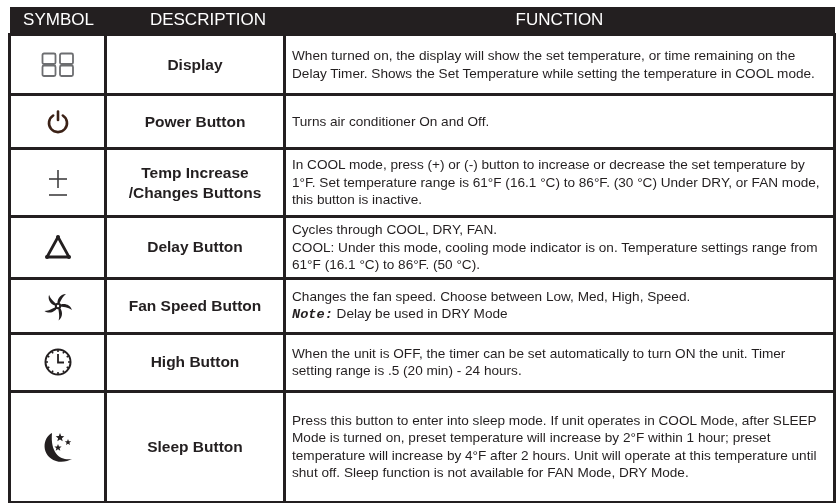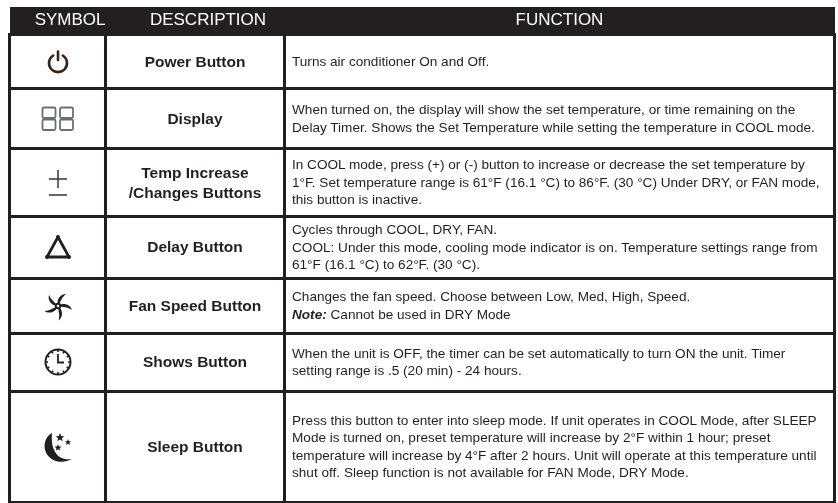--- a/index.html
+++ b/index.html
@@ -3,73 +3,73 @@
 <meta charset="utf-8">
 <style>
   html, body { margin: 0; padding: 0; background: #ffffff; }
   body { width: 838px; height: 503px; position: relative; overflow: hidden;
          font-family: "Liberation Sans", sans-serif; color: #231f20; }
   .tbl { position: absolute; left: 8px; top: 7px; width: 825px; height: 491px;
          border-collapse: collapse; table-layout: fixed; }
   .tbl th { background: #231f20; color: #ffffff; font-weight: normal;
             font-size: 17px; height: 26px; padding: 0; line-height: 26px;
             border: none; }
-  .tbl th.sym { text-align: right; padding-left: 2px; }
+  .tbl th.sym { text-align: center; padding-left: 2px; }
   .tbl th.desc { text-align: center; padding-left: 26px; }
   .tbl td { border: 3px solid #231f20; padding: 0; vertical-align: middle; }
   .tbl td.icon { text-align: center; }
   .tbl td.name { text-align: center; font-weight: bold; font-size: 15.5px; line-height: 20px; }
   .tbl td.func { font-size: 13.6px; line-height: 17.5px; padding: 3px 4px 3px 6px; text-align: left; }
-  .note { font-weight: bold; font-style: italic; }
+  .note { font-weight: bold; font-style: italic; font-family: Liberation Mono, monospace; }
   svg { display: inline-block; vertical-align: middle; }
 </style>
 </head>
 <body>
 
 <table class="tbl">
   <colgroup>
     <col style="width:96px">
     <col style="width:179px">
     <col style="width:550px">
   </colgroup>
   <thead>
     <tr>
       <th class="sym">SYMBOL</th>
       <th class="desc">DESCRIPTION</th>
       <th>FUNCTION</th>
     </tr>
   </thead>
   <tbody>
 
-    <tr style="height:54px">
-      <td class="icon">
-        <span>
-          <svg width="26" height="26" viewBox="0 0 26 26">
-            <path d="M8.2 6.5 A9 9 0 1 0 17.8 6.5" fill="none" stroke="#3b2116" stroke-width="2.6" stroke-linecap="round"></path>
-            <line x1="13" y1="2.5" x2="13" y2="11" stroke="#3b2116" stroke-width="2.6" stroke-linecap="round"></line>
-          </svg>
-        </span>
-      </td>
-      <td class="name">Power Button</td>
-      <td class="func">Turns air conditioner On and Off.</td>
-    </tr>
-
     <tr style="height:60px">
       <td class="icon">
         <span>
           <svg width="34" height="26" viewBox="0 0 34 26">
             <rect x="1.5" y="1.5" width="13" height="10.5" rx="1.5" fill="none" stroke="#6d6e71" stroke-width="1.8"></rect>
             <rect x="1.5" y="13.5" width="13" height="10.5" rx="1.5" fill="none" stroke="#6d6e71" stroke-width="1.8"></rect>
             <rect x="19" y="1.5" width="13" height="10.5" rx="1.5" fill="none" stroke="#6d6e71" stroke-width="1.8"></rect>
             <rect x="19" y="13.5" width="13" height="10.5" rx="1.5" fill="none" stroke="#6d6e71" stroke-width="1.8"></rect>
           </svg>
         </span>
       </td>
       <td class="name">Display</td>
       <td class="func">When turned on, the display will show the set temperature, or time remaining on the Delay Timer. Shows the Set Temperature while setting the temperature in COOL mode.</td>
+    </tr>
+
+    <tr style="height:54px">
+      <td class="icon">
+        <span>
+          <svg width="26" height="26" viewBox="0 0 26 26">
+            <path d="M8.2 6.5 A9 9 0 1 0 17.8 6.5" fill="none" stroke="#3b2116" stroke-width="2.6" stroke-linecap="round"></path>
+            <line x1="13" y1="2.5" x2="13" y2="11" stroke="#3b2116" stroke-width="2.6" stroke-linecap="round"></line>
+          </svg>
+        </span>
+      </td>
+      <td class="name">Power Button</td>
+      <td class="func">Turns air conditioner On and Off.</td>
     </tr>
 
     <tr style="height:68px">
       <td class="icon">
         <span>
           <svg width="24" height="30" viewBox="0 0 24 30">
             <line x1="3" y1="11" x2="21" y2="11" stroke="#414042" stroke-width="1.6"></line>
             <line x1="12" y1="2" x2="12" y2="20" stroke="#414042" stroke-width="1.6"></line>
             <line x1="3" y1="27" x2="21" y2="27" stroke="#414042" stroke-width="1.6"></line>
           </svg>
@@ -89,21 +89,21 @@
             <path d="M14 3 L25 23 L3 23 Z" fill="none" stroke="#231f20" stroke-width="2.8" stroke-linejoin="round"></path>
             <circle cx="14" cy="3" r="2" fill="#231f20"></circle>
             <circle cx="25" cy="23" r="2" fill="#231f20"></circle>
             <circle cx="3" cy="23" r="2" fill="#231f20"></circle>
           </svg>
         </span>
       </td>
       <td class="name">Delay Button</td>
       <td class="func">
         <div>Cycles through COOL, DRY, FAN.</div>
-        <div>COOL: Under this mode, cooling mode indicator is on. Temperature settings range from 61°F (16.1 °C) to 62°F. (30 °C).</div>
+        <div>COOL: Under this mode, cooling mode indicator is on. Temperature settings range from 61°F (16.1 °C) to 86°F. (50 °C).</div>
       </td>
     </tr>
 
     <tr style="height:55px">
       <td class="icon">
         <span>
           <svg width="30" height="30" viewBox="-15 -15 30 30">
             <g fill="#231f20">
               <path d="M0 0 C -2 -6, 2 -12, 8 -12 C 4 -9, 3 -5, 0 0 Z" transform="rotate(0)"></path>
               <path d="M0 0 C -2 -6, 2 -12, 8 -12 C 4 -9, 3 -5, 0 0 Z" transform="rotate(72)"></path>
@@ -112,21 +112,21 @@
               <path d="M0 0 C -2 -6, 2 -12, 8 -12 C 4 -9, 3 -5, 0 0 Z" transform="rotate(288)"></path>
               <circle cx="0" cy="0" r="3.2"></circle>
             </g>
             <circle cx="0" cy="0" r="1.2" fill="#ffffff"></circle>
           </svg>
         </span>
       </td>
       <td class="name">Fan Speed Button</td>
       <td class="func">
         <div>Changes the fan speed. Choose between Low, Med, High, Speed.</div>
-        <div><span class="note">Note:</span><span> Cannot be used in DRY Mode</span></div>
+        <div><span class="note">Note:</span><span> Delay be used in DRY Mode</span></div>
       </td>
     </tr>
 
     <tr style="height:58px">
       <td class="icon">
         <span>
           <svg width="30" height="30" viewBox="0 0 30 30">
             <circle cx="15" cy="15" r="12.5" fill="none" stroke="#231f20" stroke-width="2"></circle>
             <g stroke="#231f20" stroke-width="1.6">
               <line x1="15" y1="3" x2="15" y2="5"></line>
@@ -139,21 +139,21 @@
               <line x1="21" y1="25.4" x2="20" y2="23.7"></line>
               <line x1="9" y1="25.4" x2="10" y2="23.7"></line>
               <line x1="4.6" y1="21" x2="6.3" y2="20"></line>
               <line x1="4.6" y1="9" x2="6.3" y2="10"></line>
               <line x1="9" y1="4.6" x2="10" y2="6.3"></line>
             </g>
             <polyline points="15,7 15,15.5 21,15.5" fill="none" stroke="#231f20" stroke-width="1.8"></polyline>
           </svg>
         </span>
       </td>
-      <td class="name">Shows Button</td>
+      <td class="name">High Button</td>
       <td class="func">When the unit is OFF, the timer can be set automatically to turn ON the unit. Timer setting range is .5 (20 min) - 24 hours.</td>
     </tr>
 
     <tr style="height:111px">
       <td class="icon">
         <span>
           <svg width="36" height="36" viewBox="0 0 36 36">
             <path d="M12 4 C 2 9, 1 27, 16 32 C 22 34, 28 32, 32 30 C 22 32, 10 26, 12 4 Z" fill="#231f20"></path>
             <path d="M20 4 l1.2 3 3.1 0.2 -2.4 2 0.8 3 -2.7 -1.7 -2.7 1.7 0.8 -3 -2.4 -2 3.1 -0.2 Z" fill="#231f20"></path>
             <path d="M28 10 l0.9 2.2 2.3 0.1 -1.8 1.5 0.6 2.2 -2 -1.3 -2 1.3 0.6 -2.2 -1.8 -1.5 2.3 -0.1 Z" fill="#231f20"></path>

